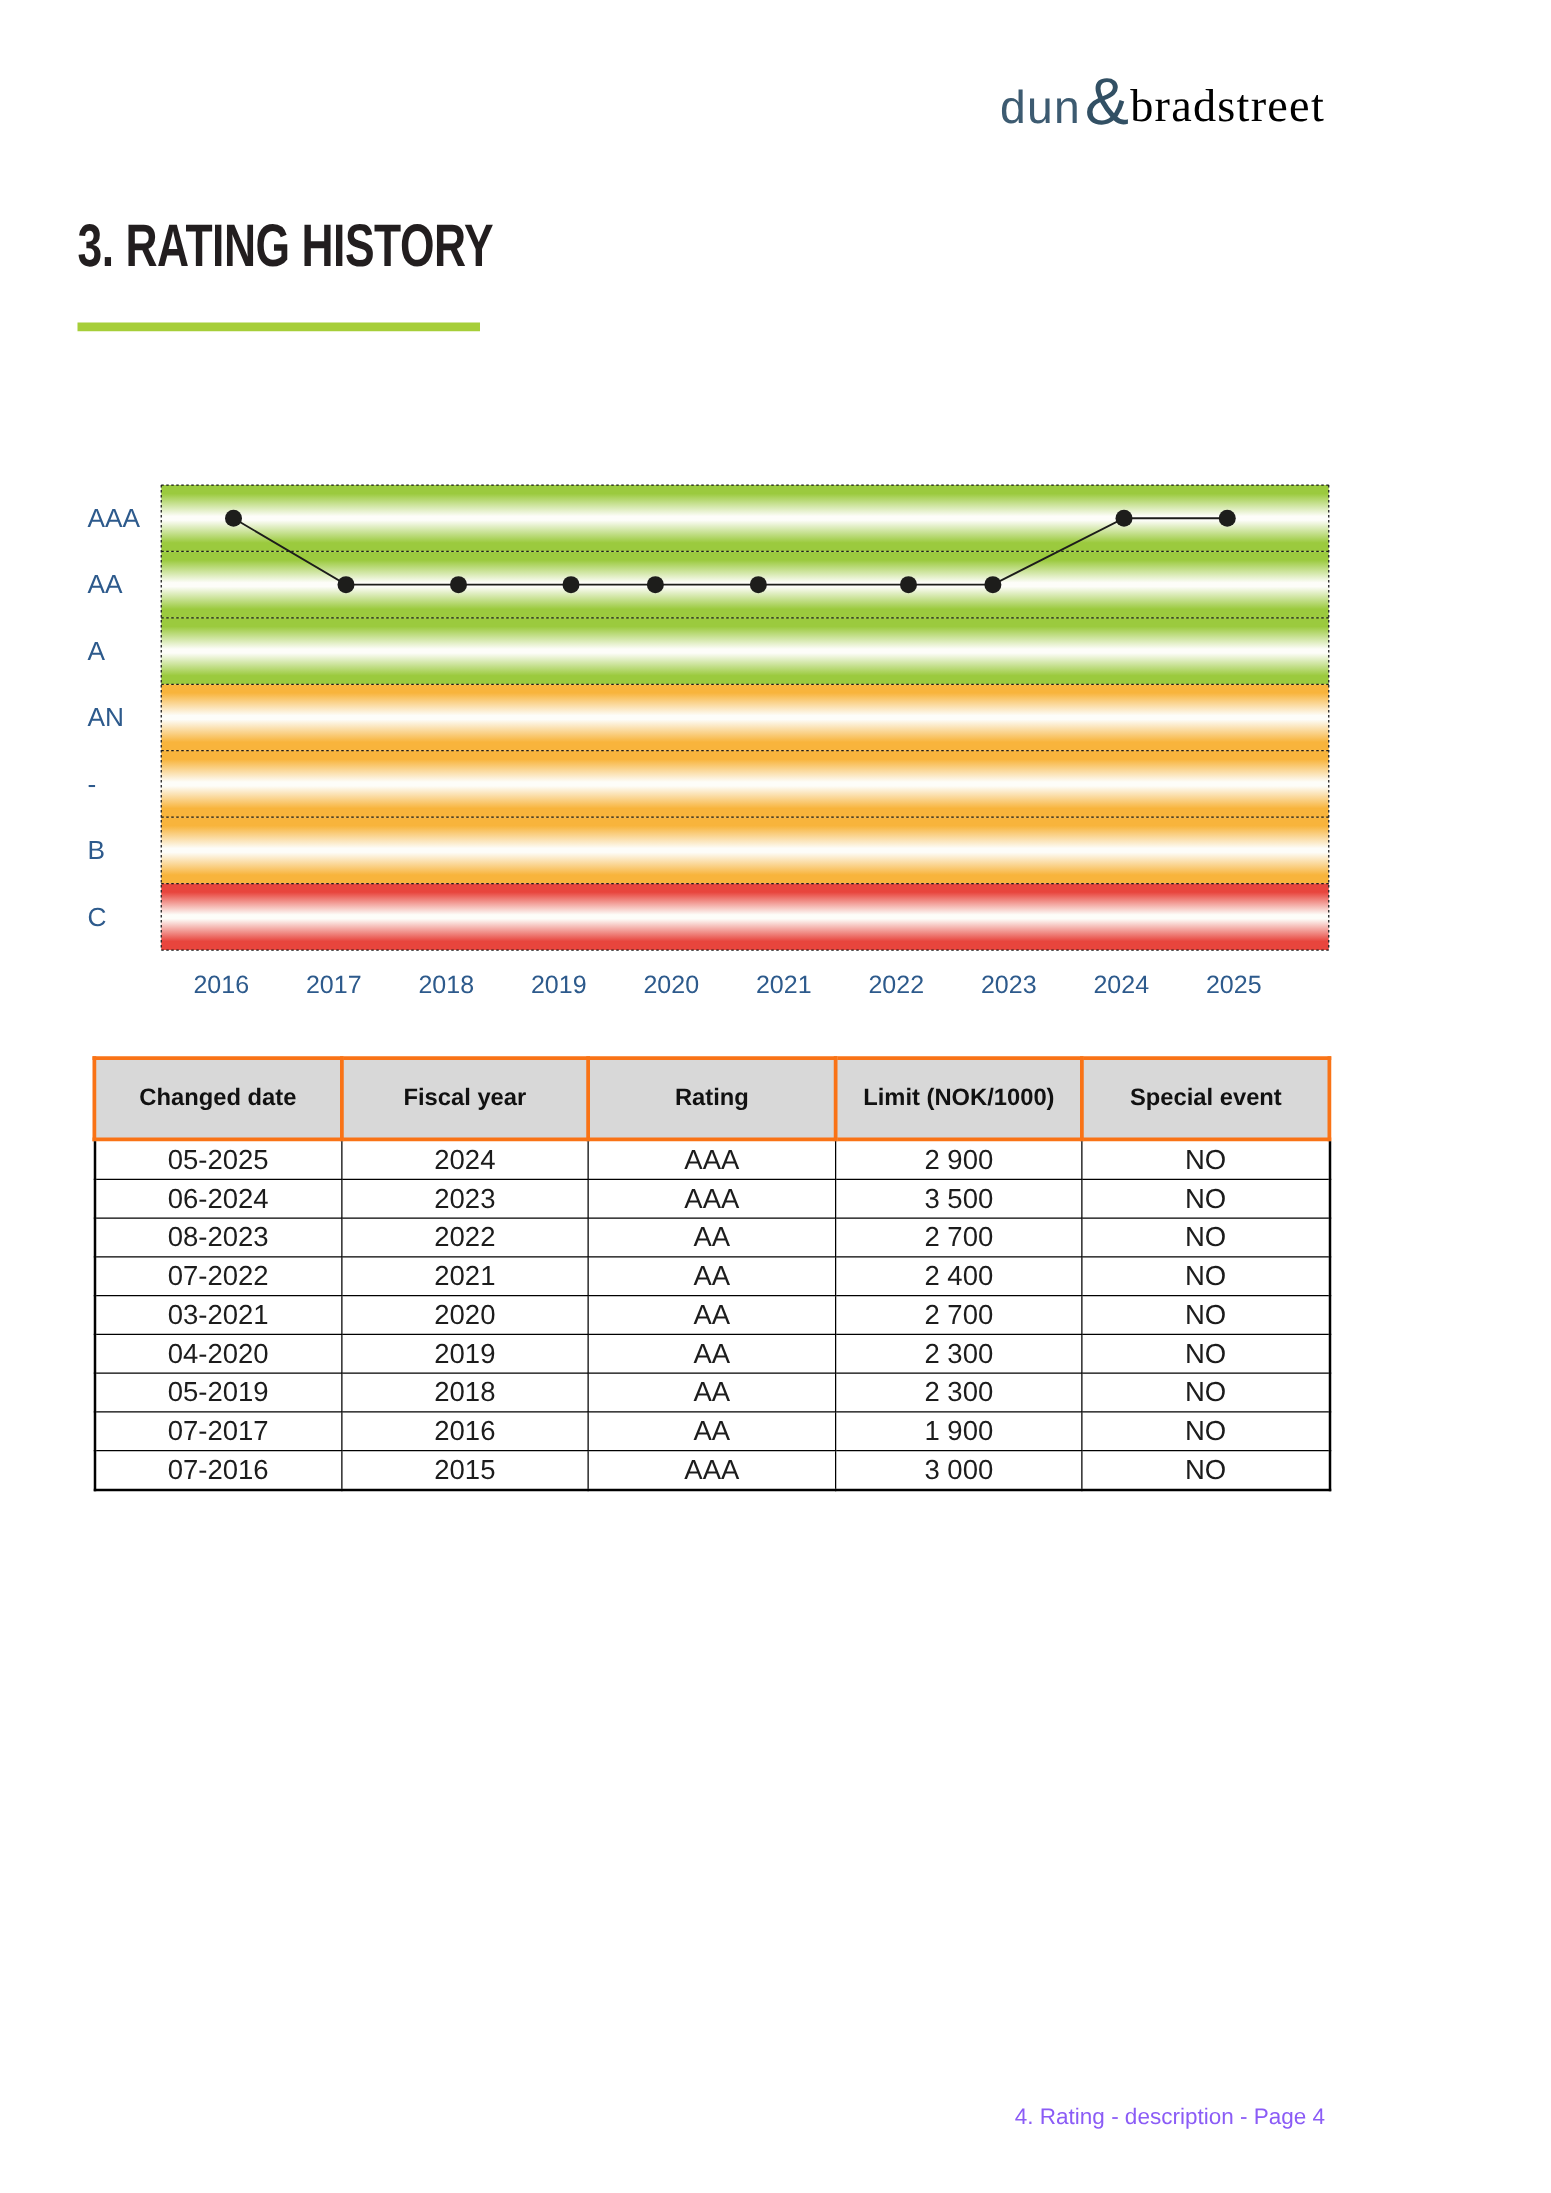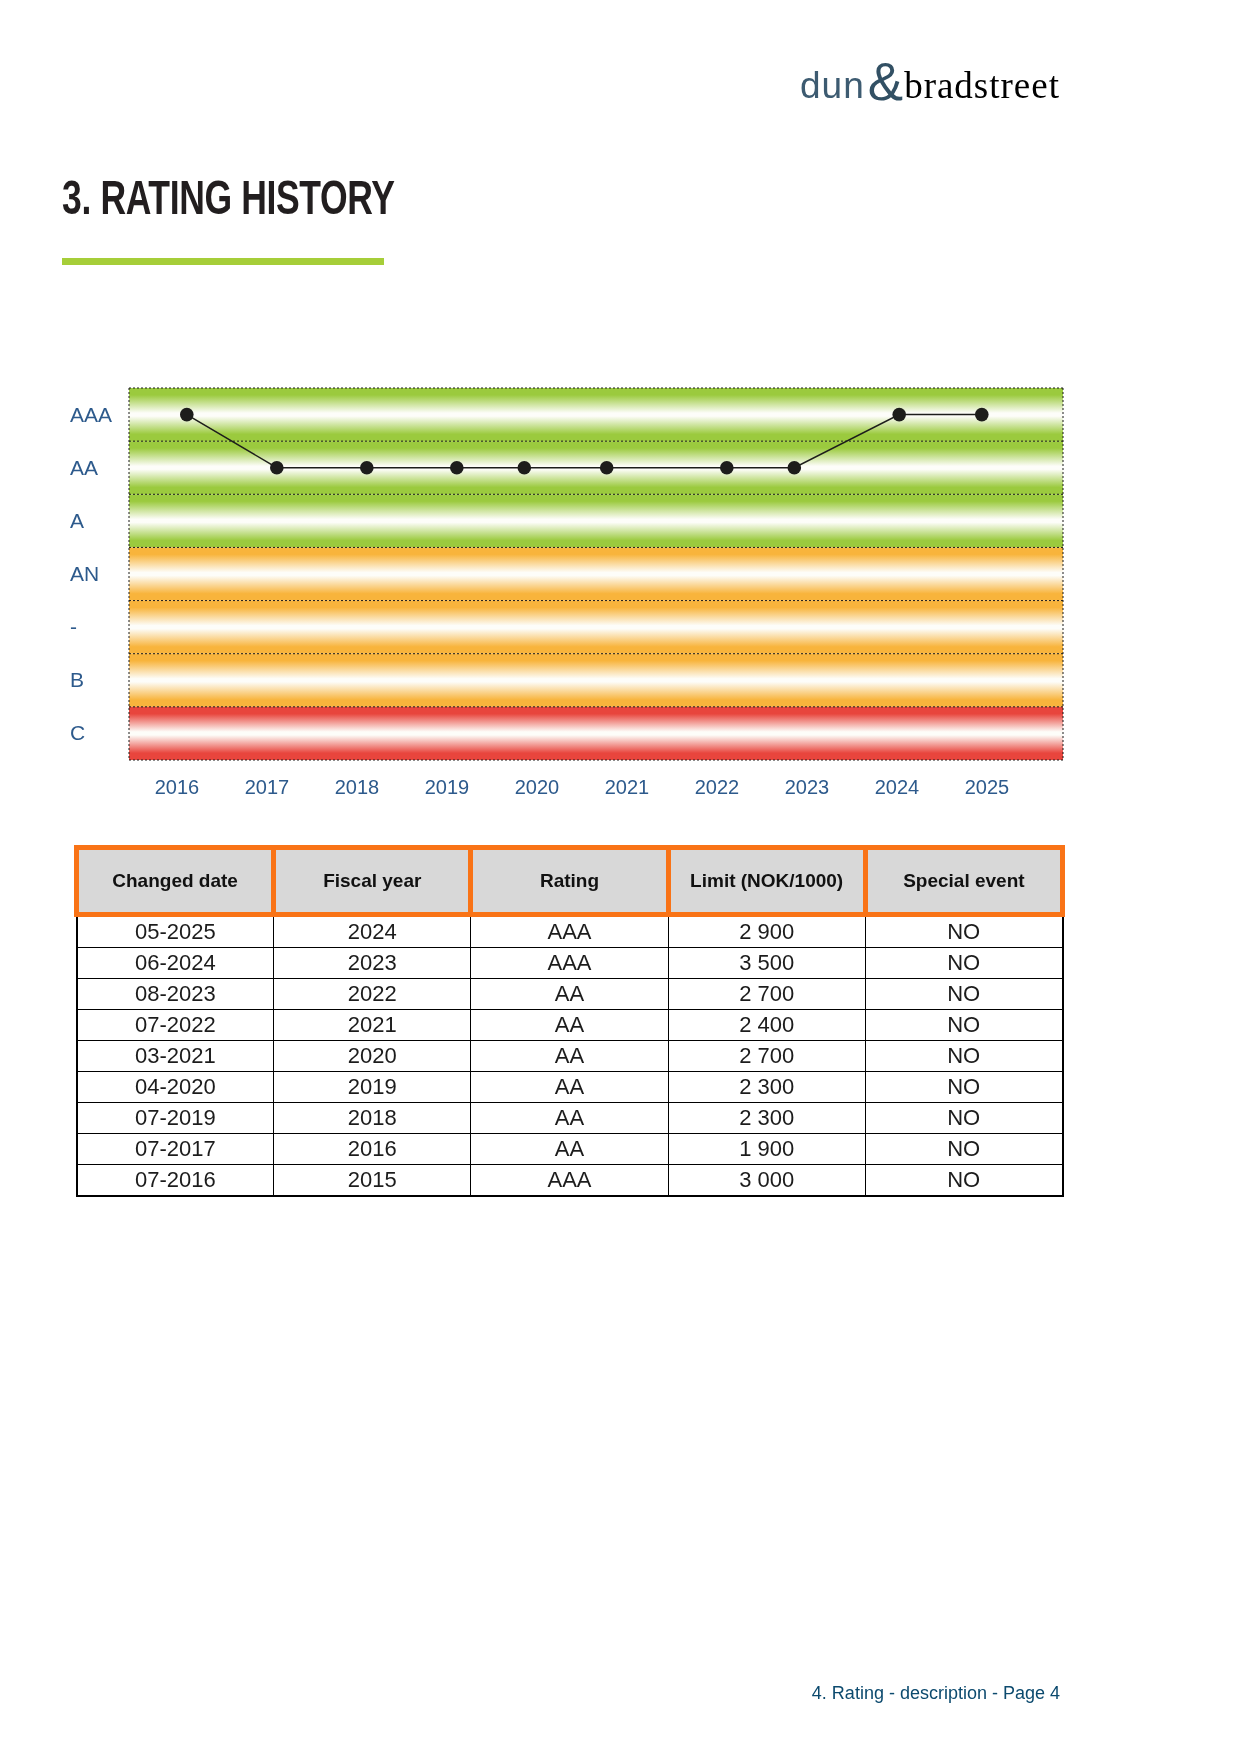--- a/index.html
+++ b/index.html
@@ -11,24 +11,24 @@
   #logo .brad{font-size:37px;color:#000000;letter-spacing:1px;font-family:Liberation Serif, serif;}
   #page-title{position:absolute;left:62px;top:174px;font-size:48px;font-weight:bold;
         color:#221e1f;letter-spacing:-0.5px;white-space:nowrap;line-height:1;
         transform:scaleX(0.74);transform-origin:0 0;}
   #title-rule{position:absolute;left:62px;top:258px;width:322px;height:7px;background:#a6ce39;}
   #chart{position:absolute;left:40px;top:340px;}
   #chart text{font-family:"Liberation Sans",sans-serif;}
   #rating-table{position:absolute;left:74px;top:845px;width:991px;border-collapse:collapse;
         table-layout:fixed;border:2px solid #000;}
   #rating-table th{background:#d8d8d8;font-weight:bold;font-size:19px;color:#111;height:34px;
-        border:5px solid #f97316;padding:14px;text-align:center;margin-left:41px;}
+        border:3px solid #f97316;padding:14px;text-align:center;margin-left:41px;}
   #rating-table td{font-size:22px;color:#1c1c1c;height:30px;border:1px solid #000;padding:0;
         text-align:center;white-space:nowrap;}
-  #footer{position:absolute;top:1683px;right:181px;font-size:18px;color:#0c4a6e;}
+  #footer{position:absolute;top:1683px;right:181px;font-size:18px;color:#8b5cf6;}
 </style>
 </head>
 <body>
 
 <div id="page">
 
   <div id="logo">
     <span class="dun">dun</span>
     <span class="amp">&amp;</span>
     <span class="brad">bradstreet</span>
@@ -158,21 +158,21 @@
           <td>NO</td>
         </tr>
         <tr>
           <td>04-2020</td>
           <td>2019</td>
           <td>AA</td>
           <td>2 300</td>
           <td>NO</td>
         </tr>
         <tr>
-          <td>07-2019</td>
+          <td>05-2019</td>
           <td>2018</td>
           <td>AA</td>
           <td>2 300</td>
           <td>NO</td>
         </tr>
         <tr>
           <td>07-2017</td>
           <td>2016</td>
           <td>AA</td>
           <td>1 900</td>

